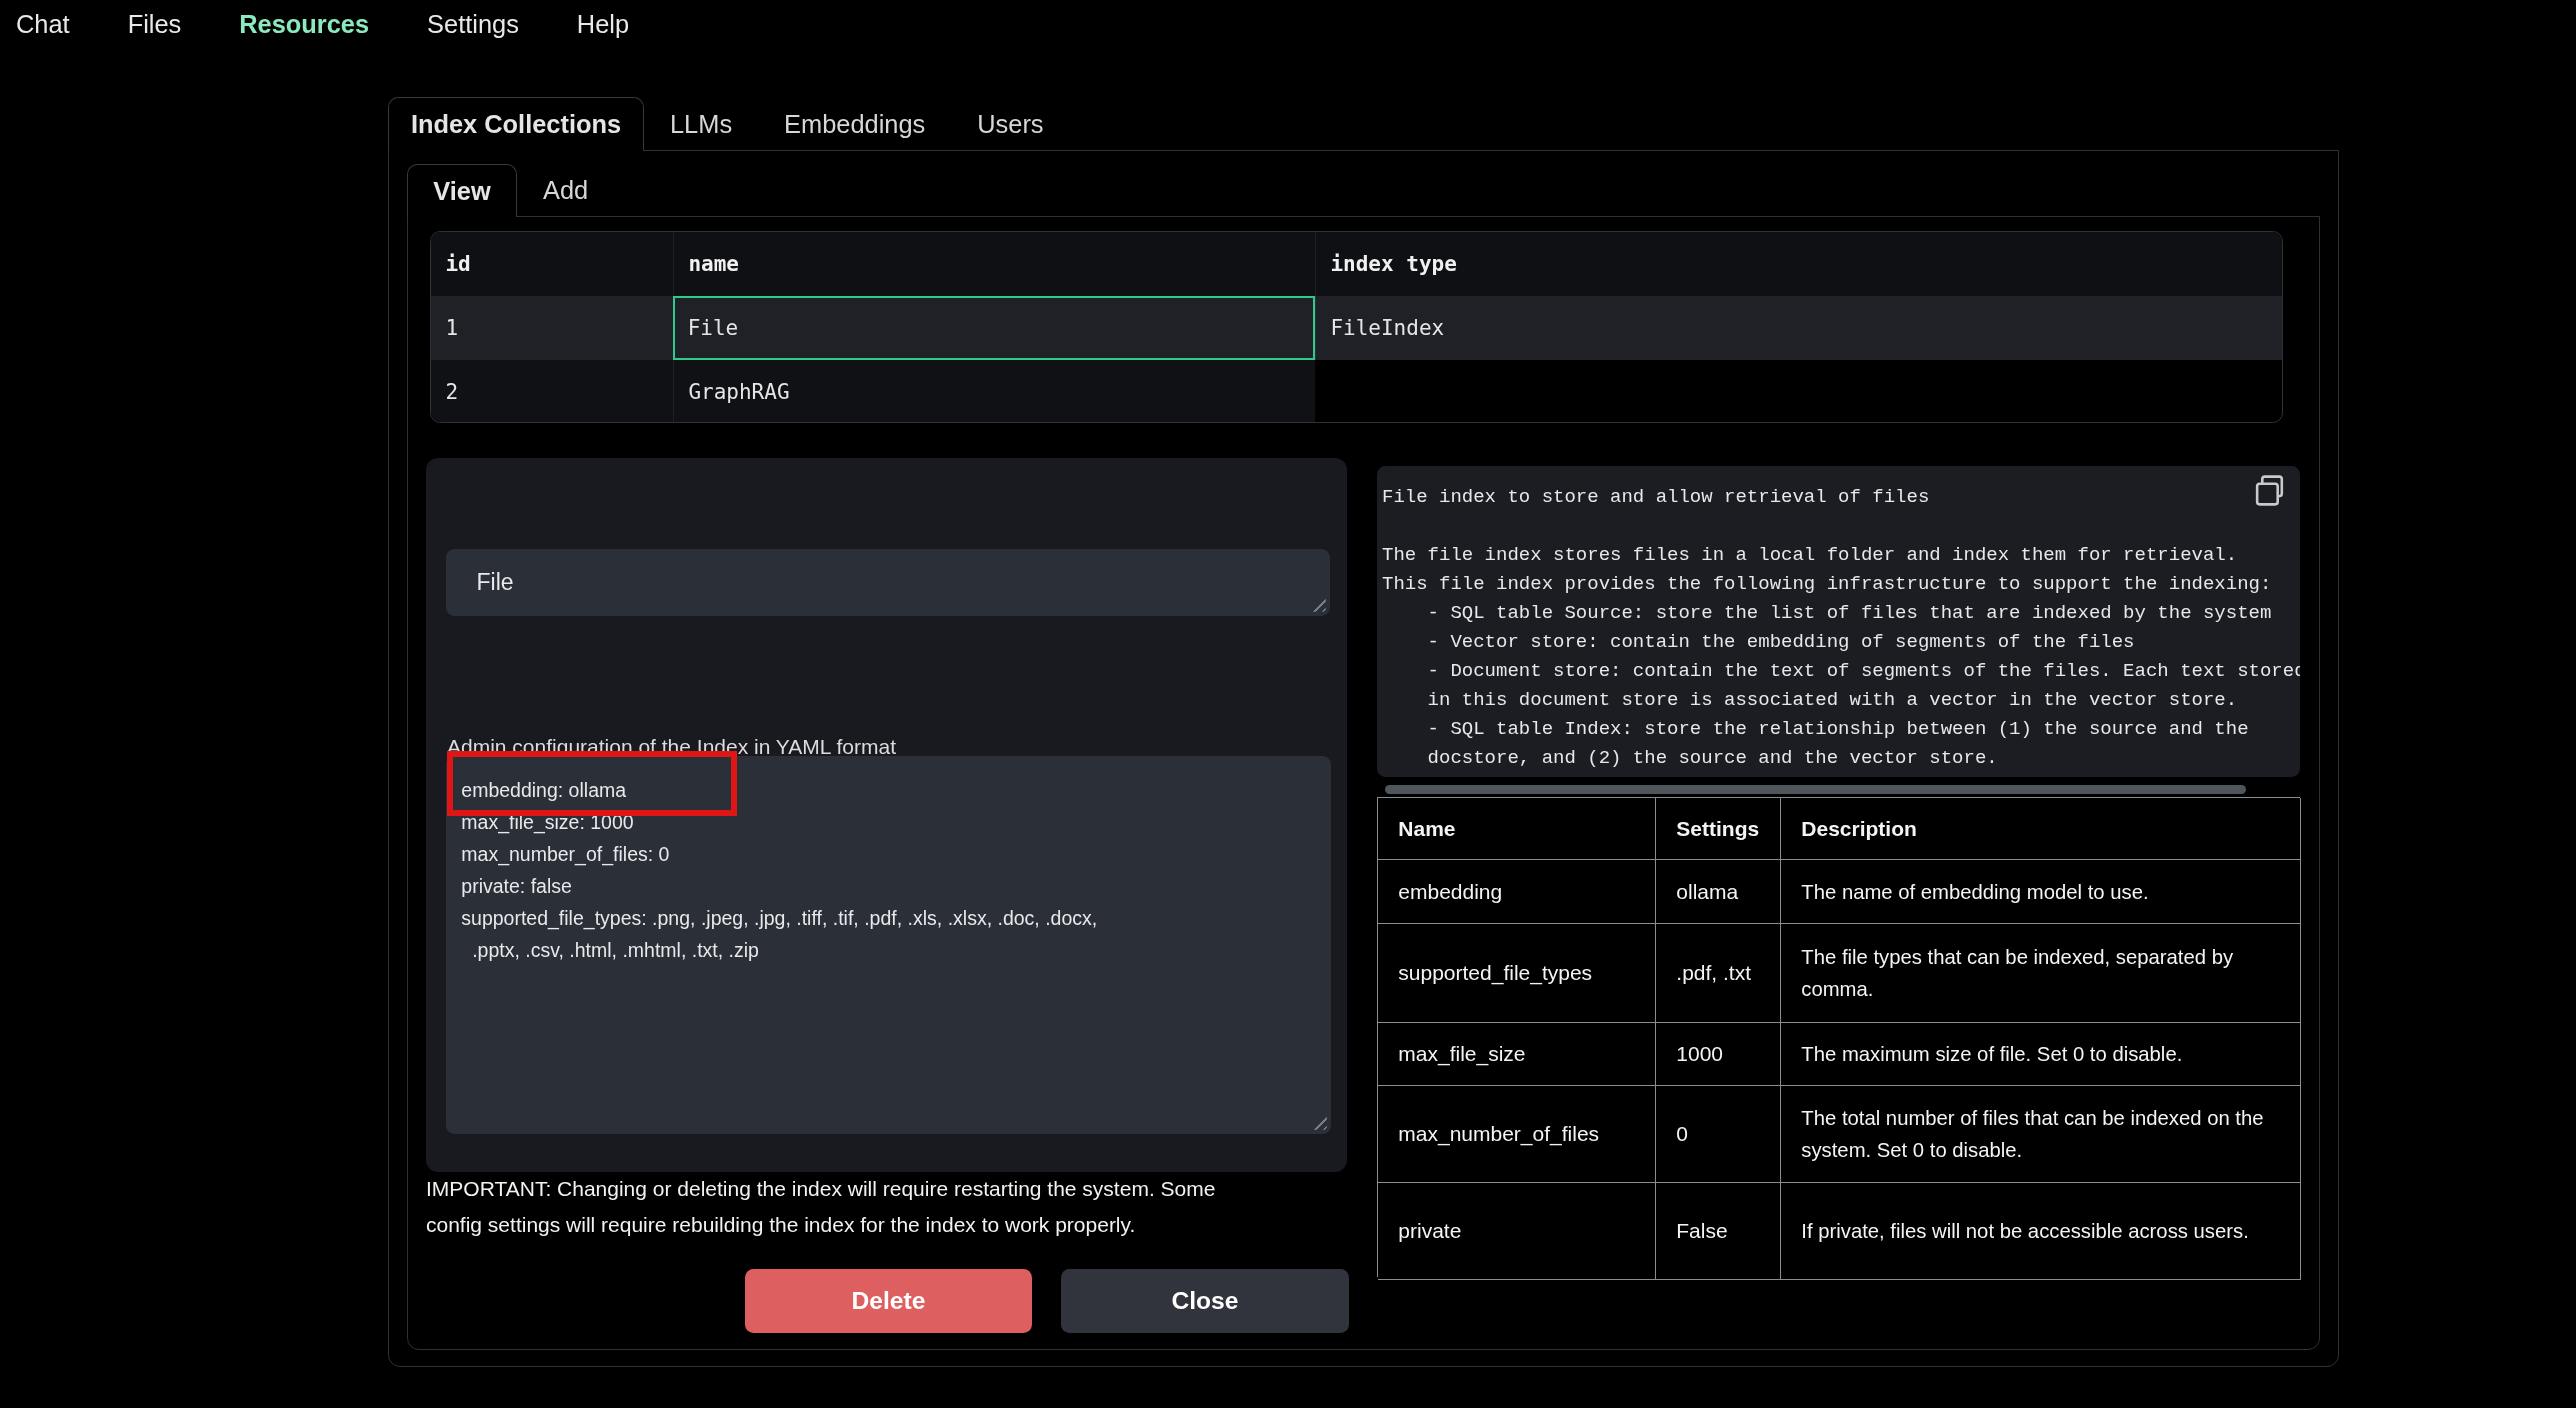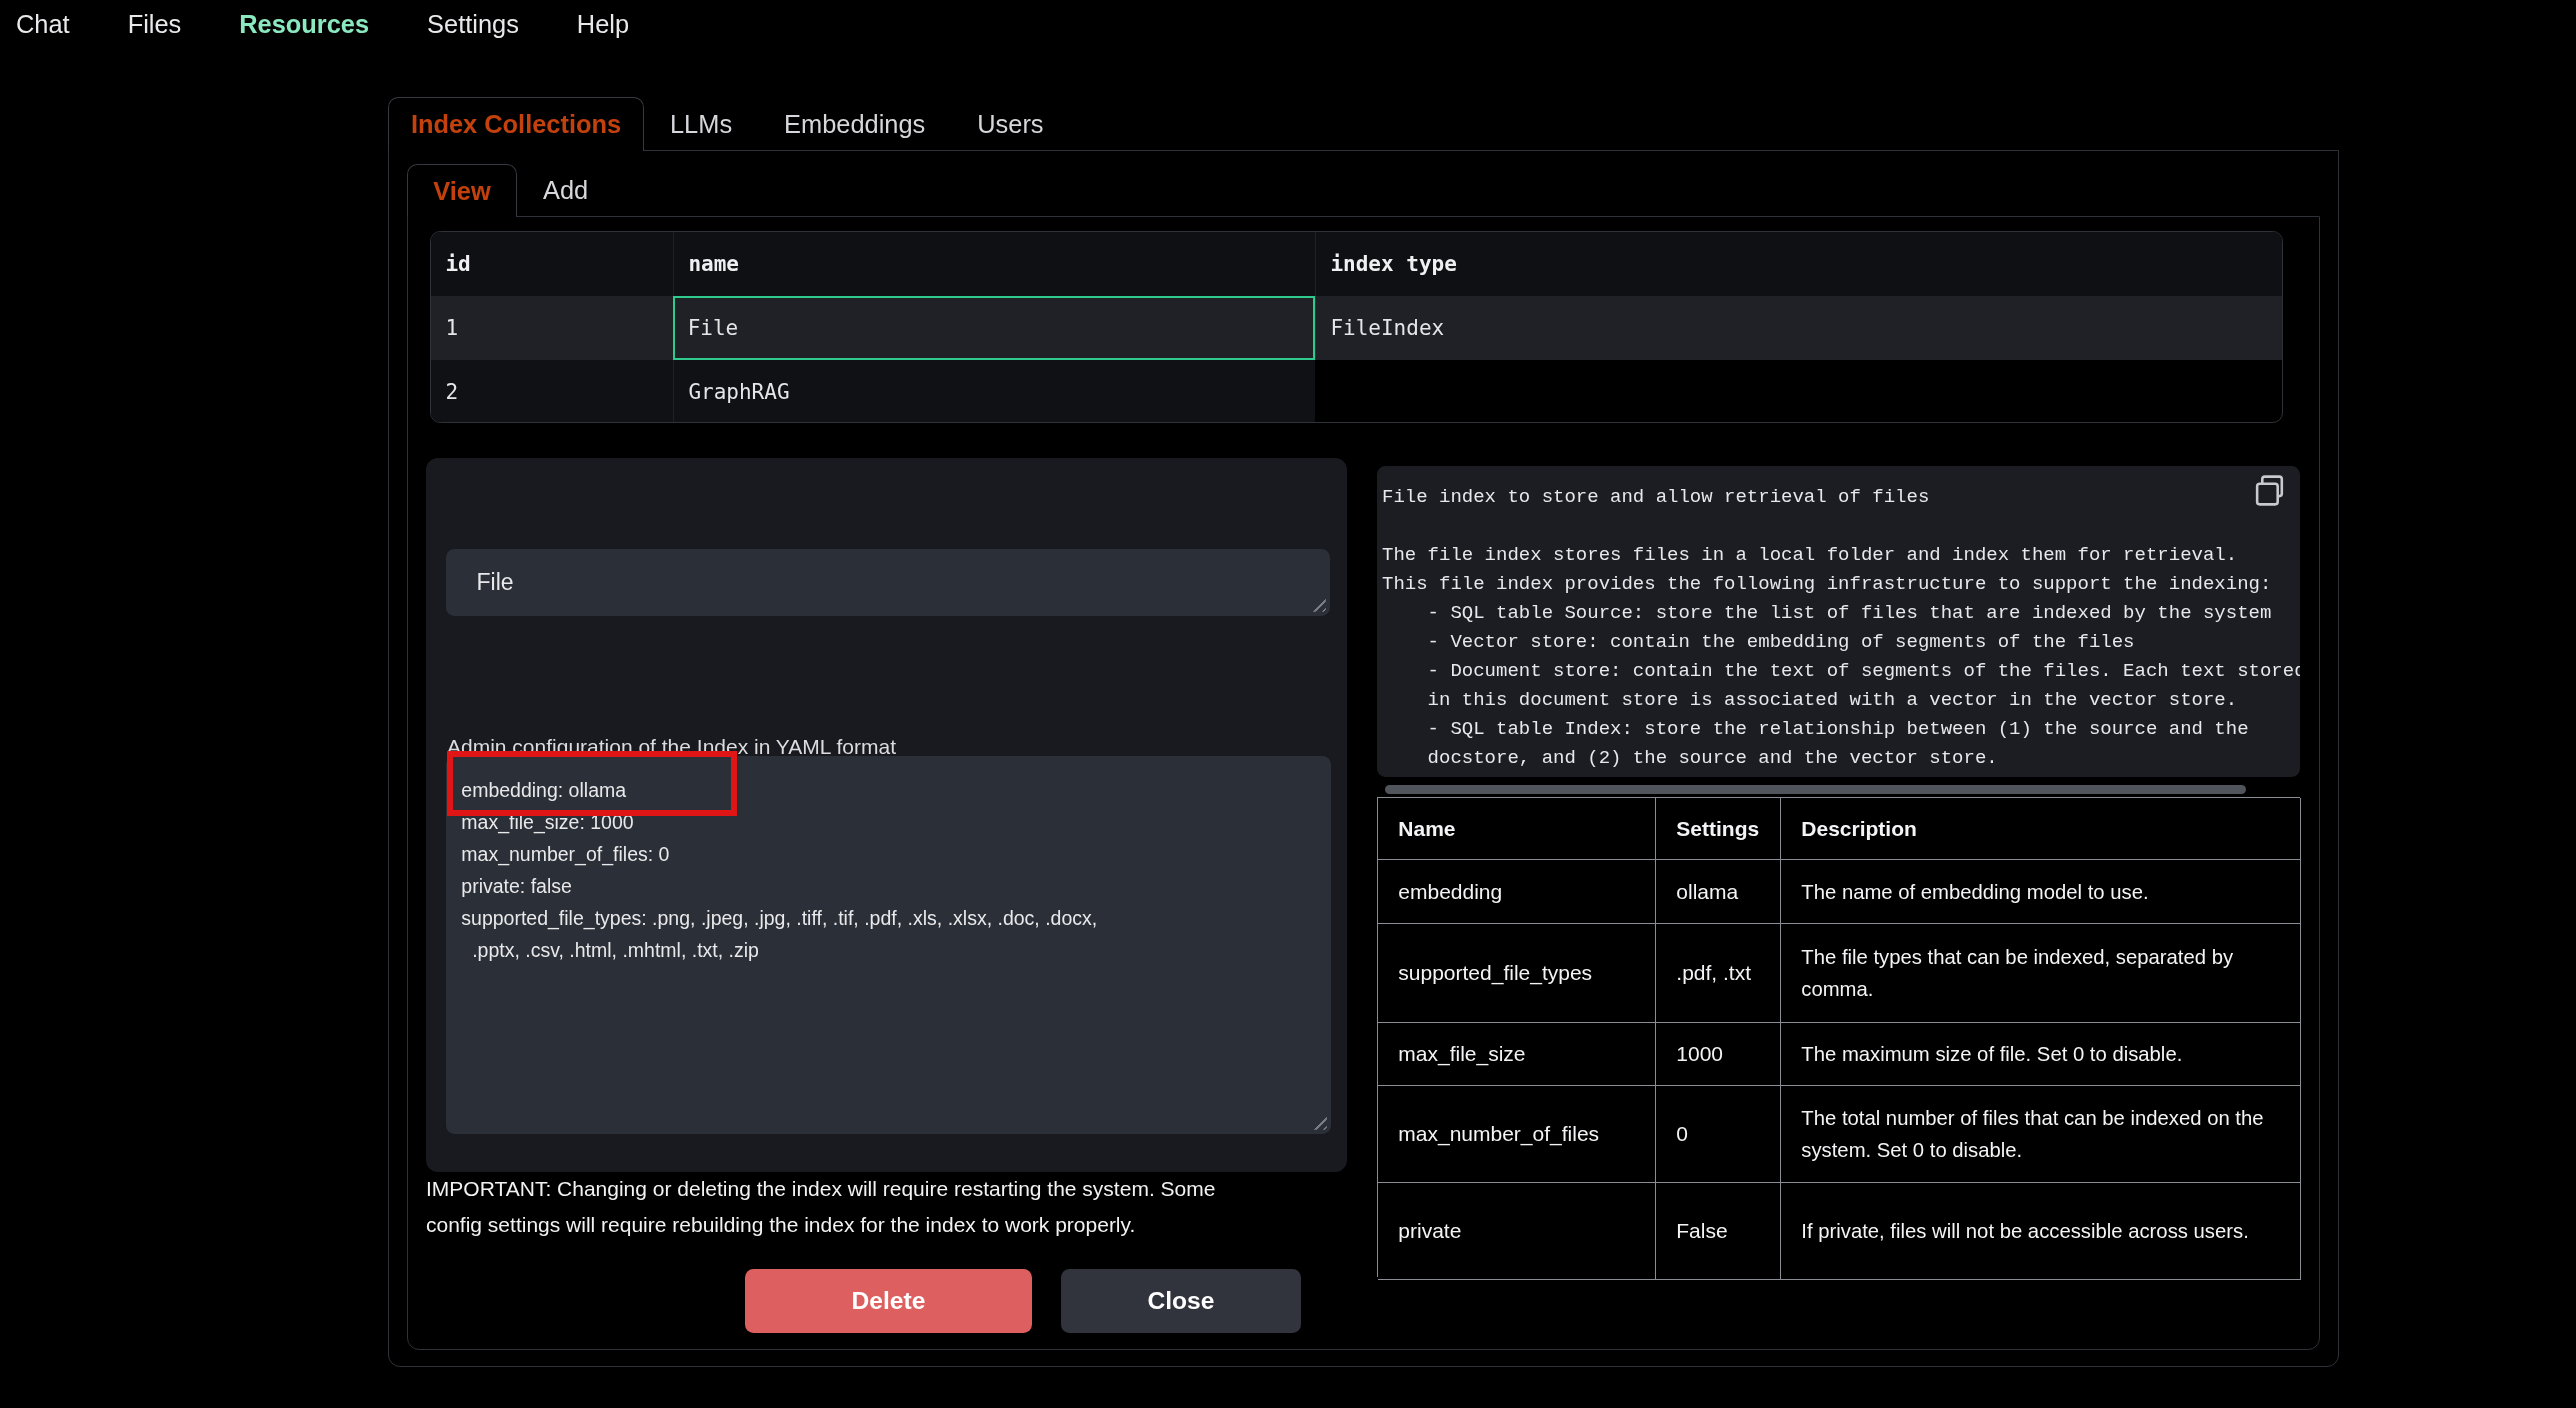--- a/index.html
+++ b/index.html
@@ -11,21 +11,21 @@
   .topnav { position:absolute; left:16px; top:10.2px; display:flex; gap:58px; align-items:center; z-index:5; }
   .topnav .nav-item { font-size:25.4px; color:#e9e9ec; font-weight:500; cursor:pointer; }
   .topnav .nav-item.active { color:#8be9c0; font-weight:700; }
 
   
   .tabrow { position:absolute; display:flex; align-items:stretch; z-index:3; }
   .tabrow.outer { left:388px; top:97px; height:54px; }
   .tabrow.inner { left:407px; top:164px; height:53px; }
   .tab-active { display:flex; align-items:center; justify-content:center;
     border:0.8px solid #36393f; border-bottom:none; border-radius:10.2px 10.2px 0 0;
-    background:#000; color:#c2410c; font-weight:600; font-size:25.4px; }
+    background:#000; color:#e5e5e5; font-weight:600; font-size:25.4px; }
   .tabrow.outer .tab-active { width:256px; }
   .tabrow.inner .tab-active { width:110px; }
   .tab-label { display:flex; align-items:center; padding:0 26px; font-size:25.4px; color:#d7d7db; cursor:pointer; }
 
   
   .panel { position:absolute; border:0.8px solid #2e3137; border-radius:0 0 12px 12px; background:#000; z-index:1; }
   .panel.outer { left:388px; top:150px; width:1951px; height:1217px; }
   .panel.inner { left:407px; top:216px; width:1913px; height:1134px; }
 
   
@@ -53,21 +53,21 @@
     clip-path:polygon(100% 0, 0 100%, 100% 100%); opacity:.8; }
 
   .warning { position:absolute; left:426px; top:1171px; z-index:2; font-size:21px; line-height:36px; color:#f2f2f3; }
   .warning div { white-space:nowrap; }
 
   
   .btn { position:absolute; top:1269px; height:64px; border:none; border-radius:8.5px; font-family:"Liberation Sans",sans-serif;
     font-size:24.6px; font-weight:600; color:#fff; cursor:pointer; z-index:2; }
   .btn.save { left:426px; width:290px; background:linear-gradient(97deg,#31d492 0%,#3f7df6 100%); }
   .btn.delete { left:745px; width:287px; background:#de5f5f; }
-  .btn.close { left:1061px; width:240px; background:#31343c; }
+  .btn.close { left:1061px; width:288px; background:#31343c; }
 
   
   .info { position:absolute; left:1377px; top:466px; width:923px; height:311px; background:#1b1d23; border-radius:8.5px; z-index:2; overflow:hidden; }
   .info pre { margin:0; padding:17px 0 0 5px; font-family:Liberation Mono, monospace; font-size:19px; line-height:29px; color:#e8e8ea; white-space:pre; }
   .copy-btn { position:absolute; left:2252px; top:473px; width:37px; height:37px; z-index:3; cursor:pointer; }
   .hscroll { position:absolute; left:1385px; top:785px; width:861px; height:9.3px; background:#50545b; border-radius:5.1px; z-index:2; cursor:pointer; }
 
   
   .stable { position:absolute; left:1377px; top:797px; width:923px; height:480px; z-index:2;
     display:grid; grid-template-columns:278px 125px 520px; grid-template-rows:62px 64px 99px 63px 97px 97px;

